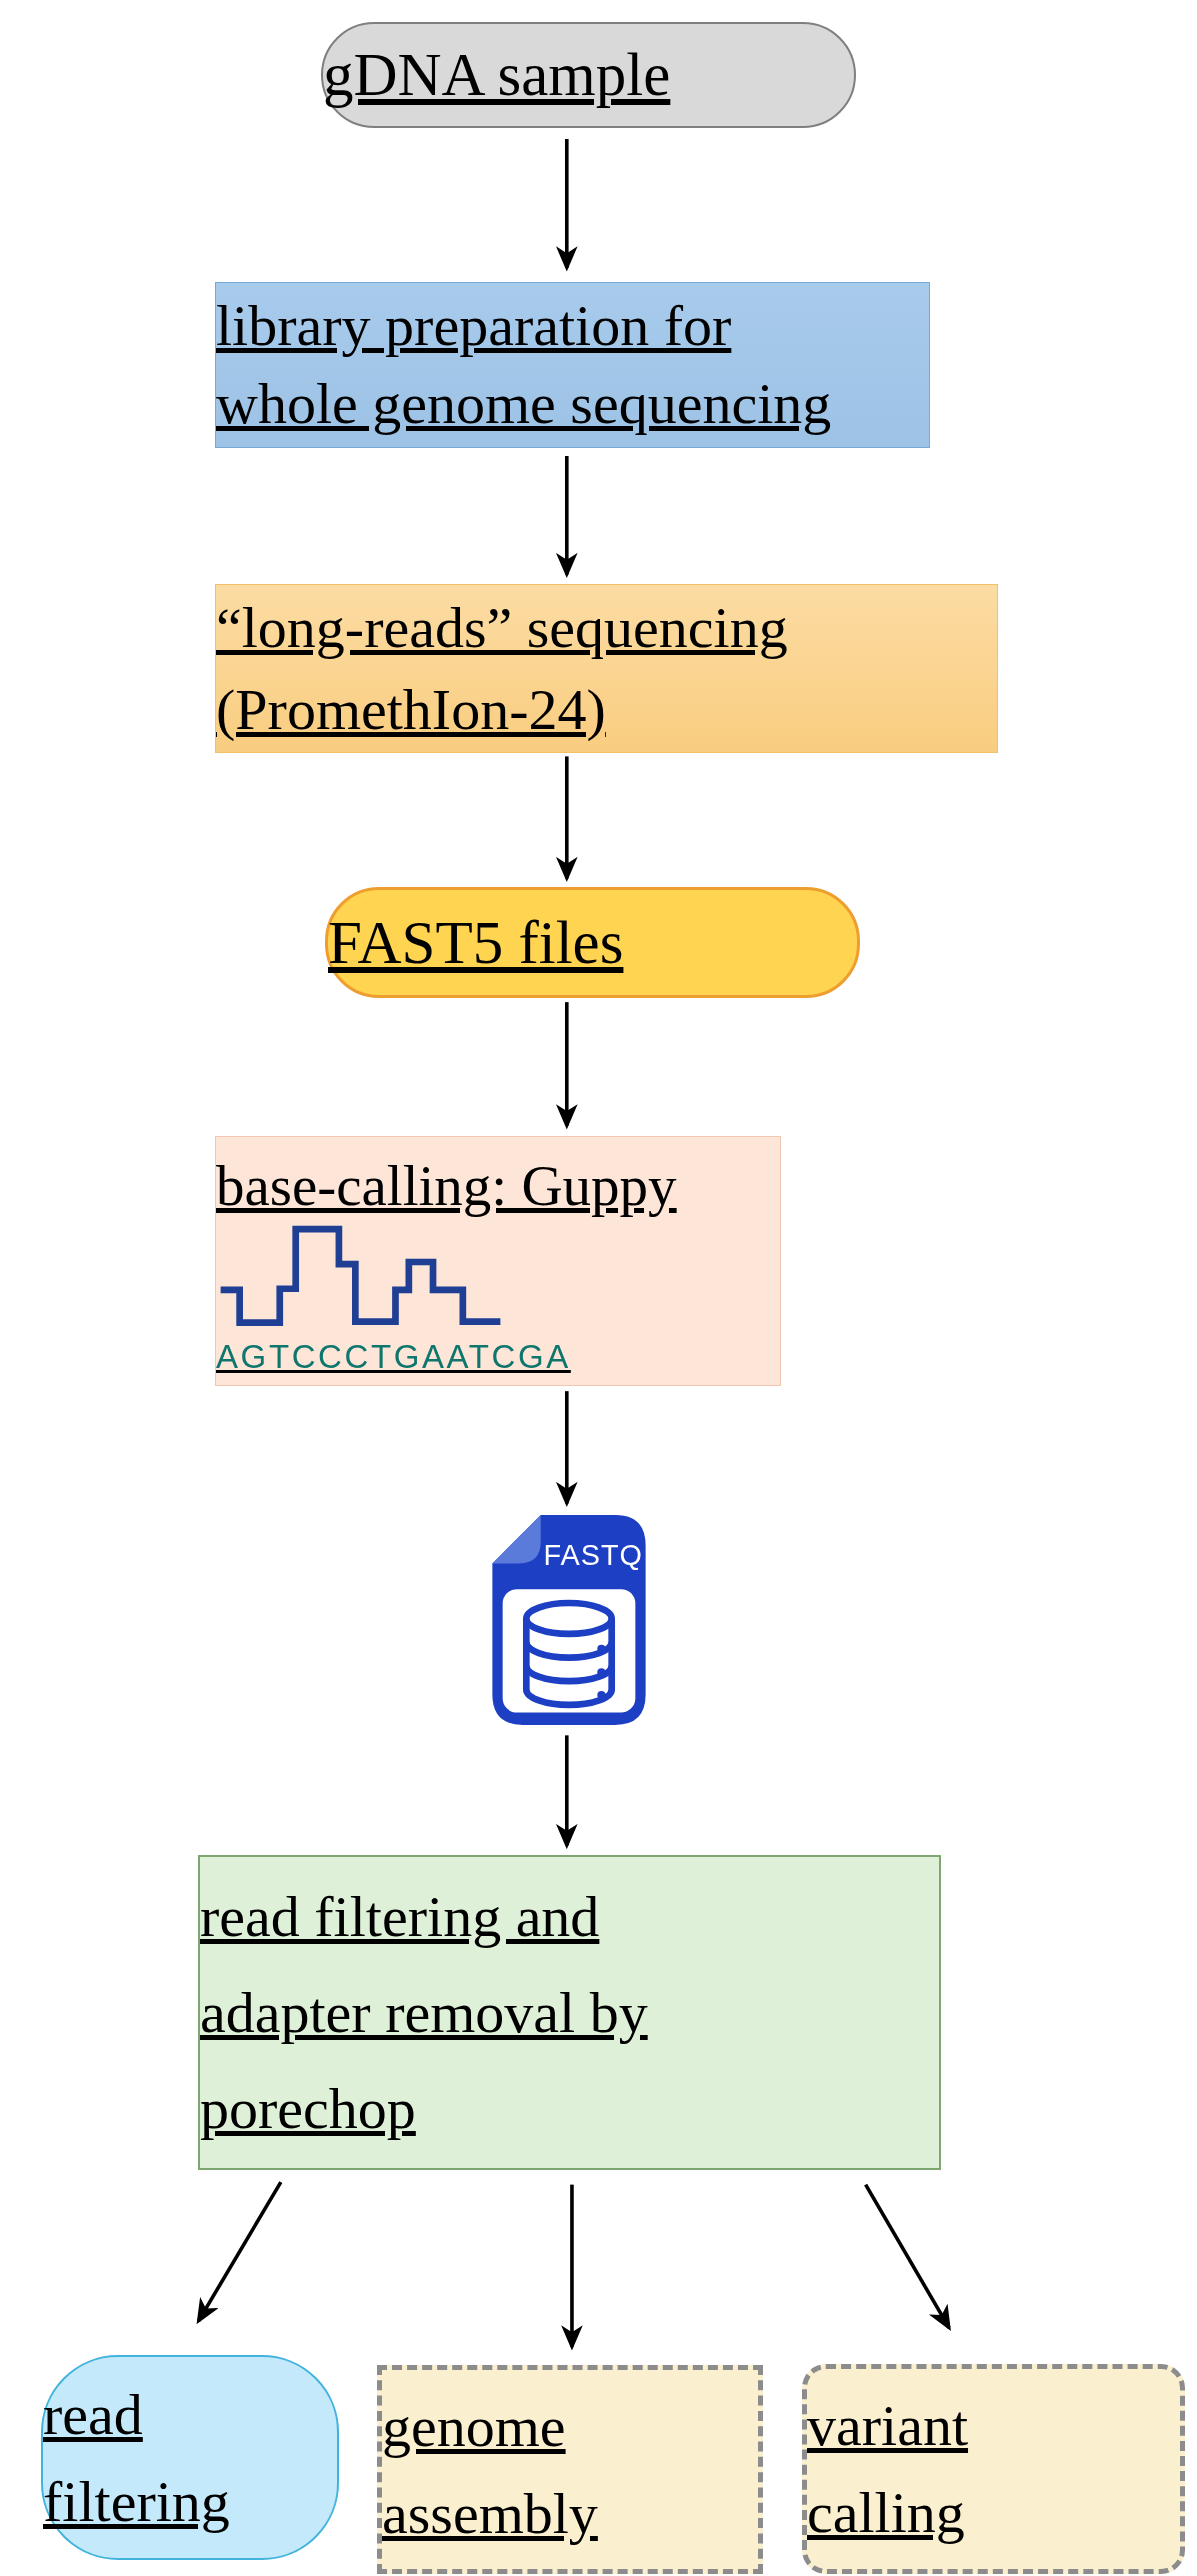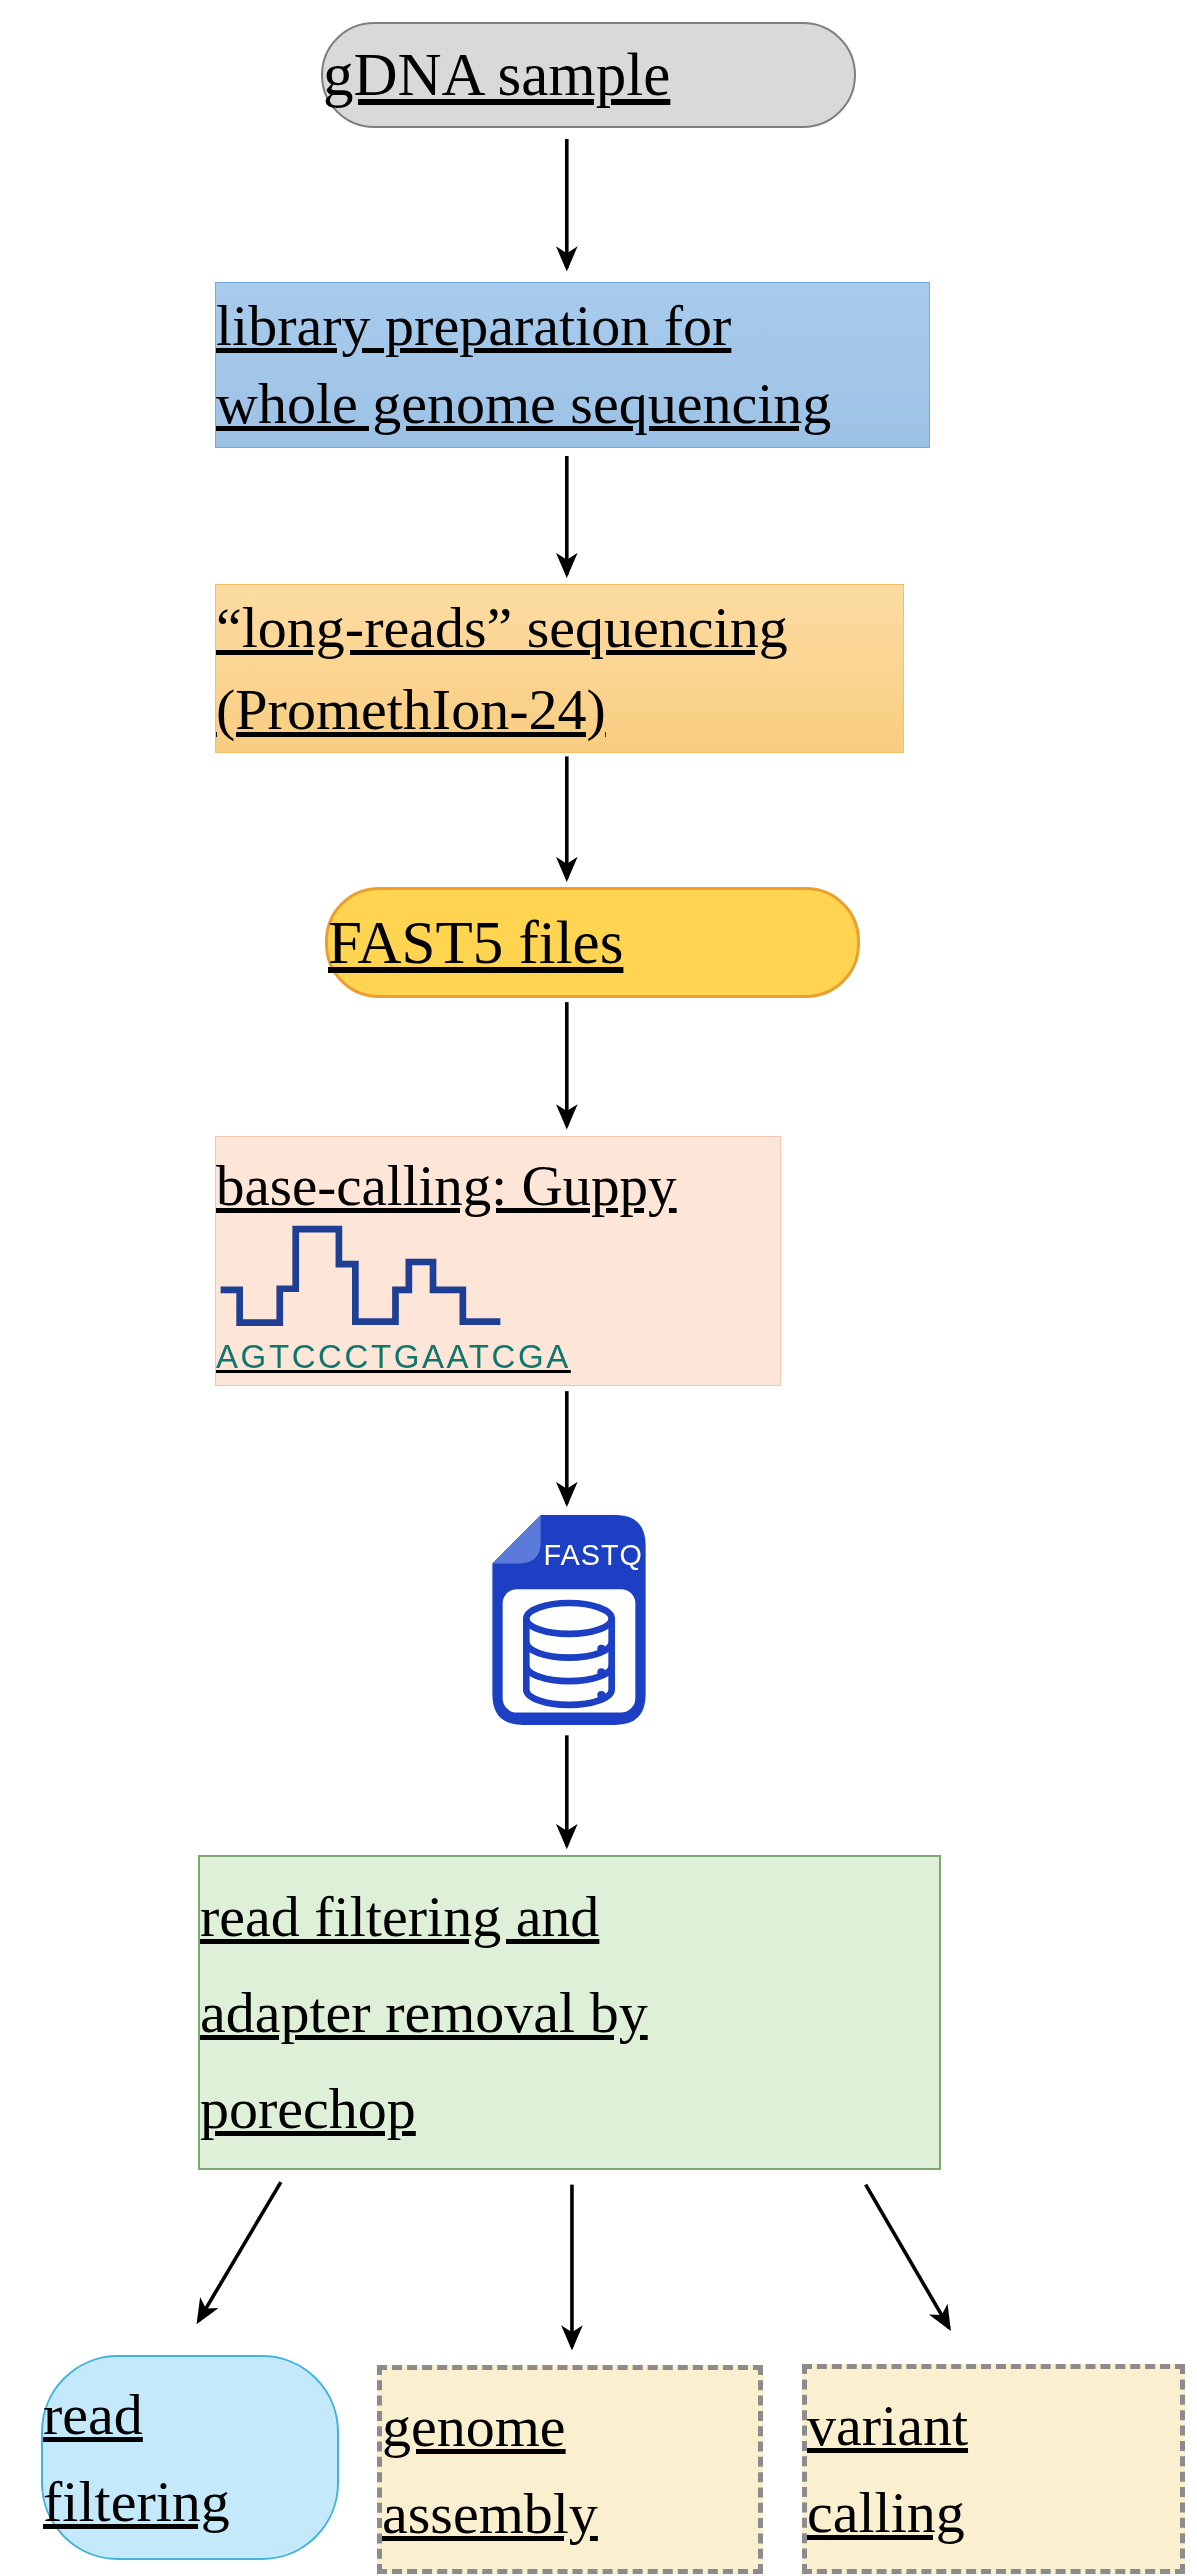--- a/index.html
+++ b/index.html
@@ -8,38 +8,38 @@
 
   .node { position:absolute; display:flex; flex-direction:column; align-items:flex-start;
           justify-content:center; text-align:center; color:#000; box-sizing:border-box;text-decoration:underline; }
   .node .line { white-space:nowrap; }
 
   .gdna      { left:321px;  top:22px;   width:535px; height:106px; background:#d9d9d9;
                border:2.1px solid #7f7f7f; border-radius:53px; font-size:61px; }
   .libprep   { left:215px;  top:282px;  width:715px; height:166px;
                background:linear-gradient(180deg,#a8cbec 0%,#9cc2e5 100%);
                border:1.5px solid #74a9d8; font-size:58px; line-height:78px; }
-  .longreads { left:215px;  top:584px; width:689px; height:169px;
+  .longreads { left:215px;  top:584px; width:783px; height:169px;
                background:linear-gradient(180deg,#fcdca3 0%,#f9cd80 100%);
                border:1.5px solid #f3c06a; font-size:58px; line-height:82px; }
   .fast5     { left:325px;  top:887px; width:535px; height:111px; background:#ffd451;
                border:3.1px solid #ee9e2e; border-radius:54px; font-size:61px; }
   .basecall  { left:215px;  top:1136px; width:566px; height:250px; background:#fde5d7;
                border:1.5px solid #f2c6b0; font-size:57px; justify-content:flex-start;
                padding-top:15.5px; }
   .basecall .seq { font-family:"Liberation Sans", sans-serif; font-size:33px;
                    color:#0f766e; letter-spacing:2.6px; margin-top:5.2px; }
   .fastq-wrap{ left:489px;  top:1512px; width:160px; height:216px; }
   .green     { left:198px;  top:1855px; width:743px; height:315px; background:#def0d8;
                border:2.6px solid #7da671; font-size:58px; line-height:96px; }
   .readstats { left:41px;   top:2355px; width:298px;  height:205px; background:#c4e9fa;
                border:2.1px solid #41b3dd; border-radius:77px; font-size:58px; line-height:87px; }
   .dashedbox { background:#faefce; border:5.2px dashed #8c8c8c; font-size:58px; line-height:87px; }
   .assembly  { left:377px;  top:2365px; width:386px;  height:209px; }
-  .variant   { left:802px; top:2364px; width:383px;  height:210px; }
+  .variant   { left:802px; top:2364px; width:383px;  height:210px;border-radius:24px; }
 
   .arrows { position:absolute; left:0; top:0; width:1198px; height:2603px; pointer-events:none; }
 
   .signal-svg { margin-top:7.2px; }
 </style>
 </head>
 <body>
 
 <div class="canvas">
 

